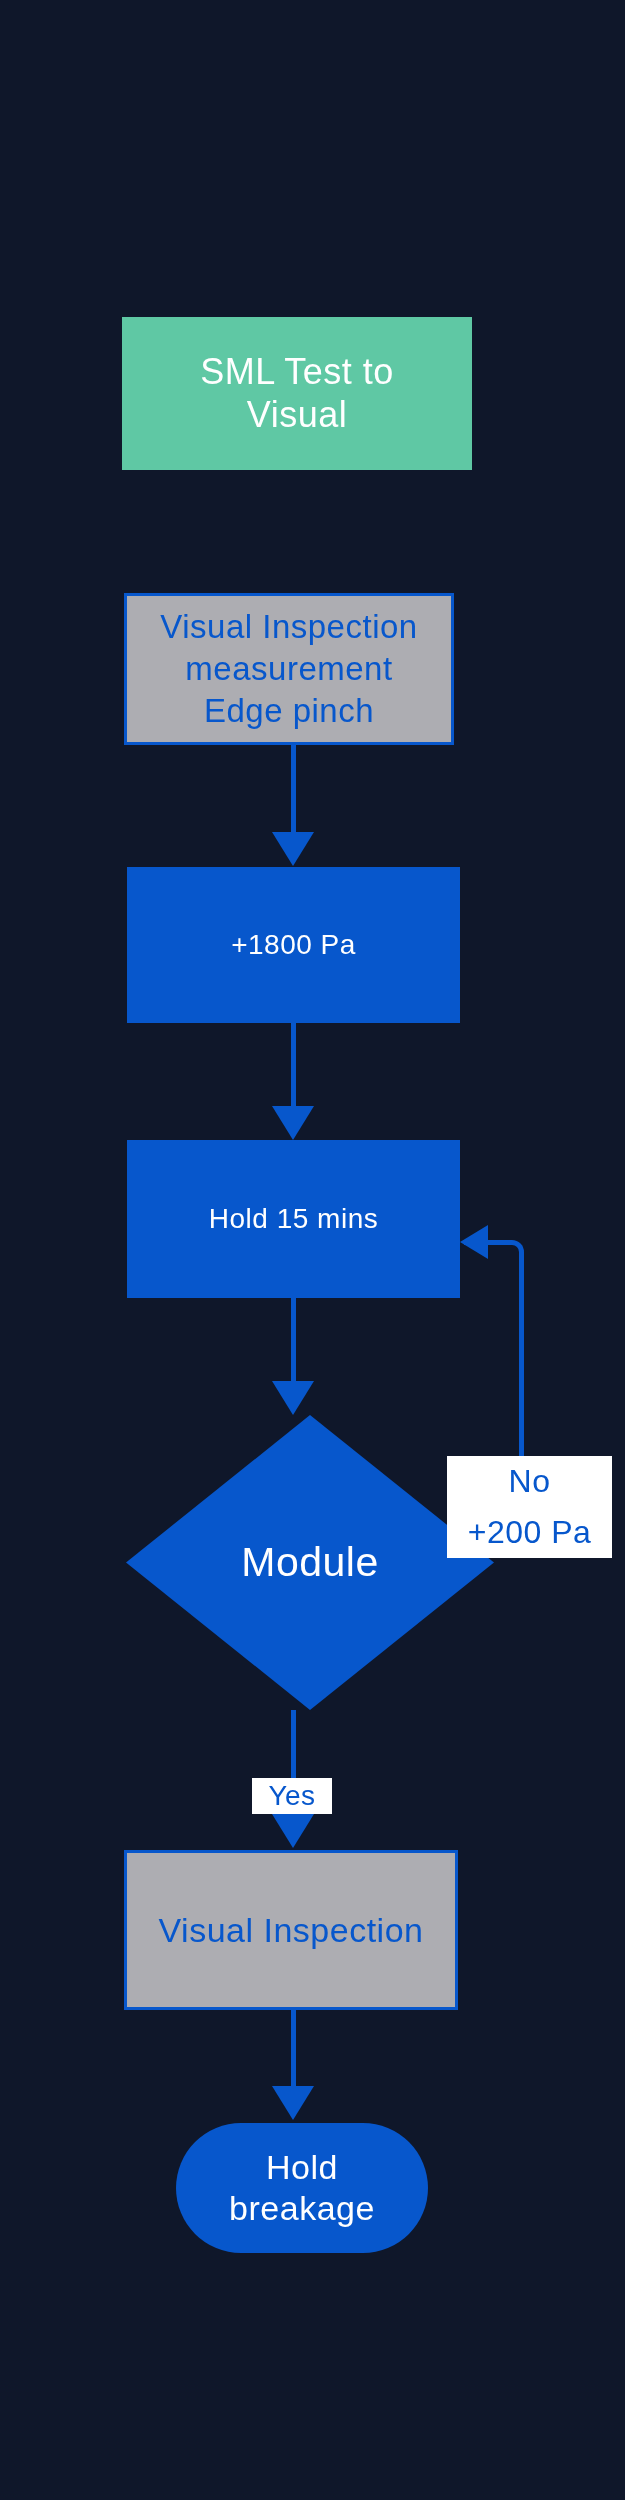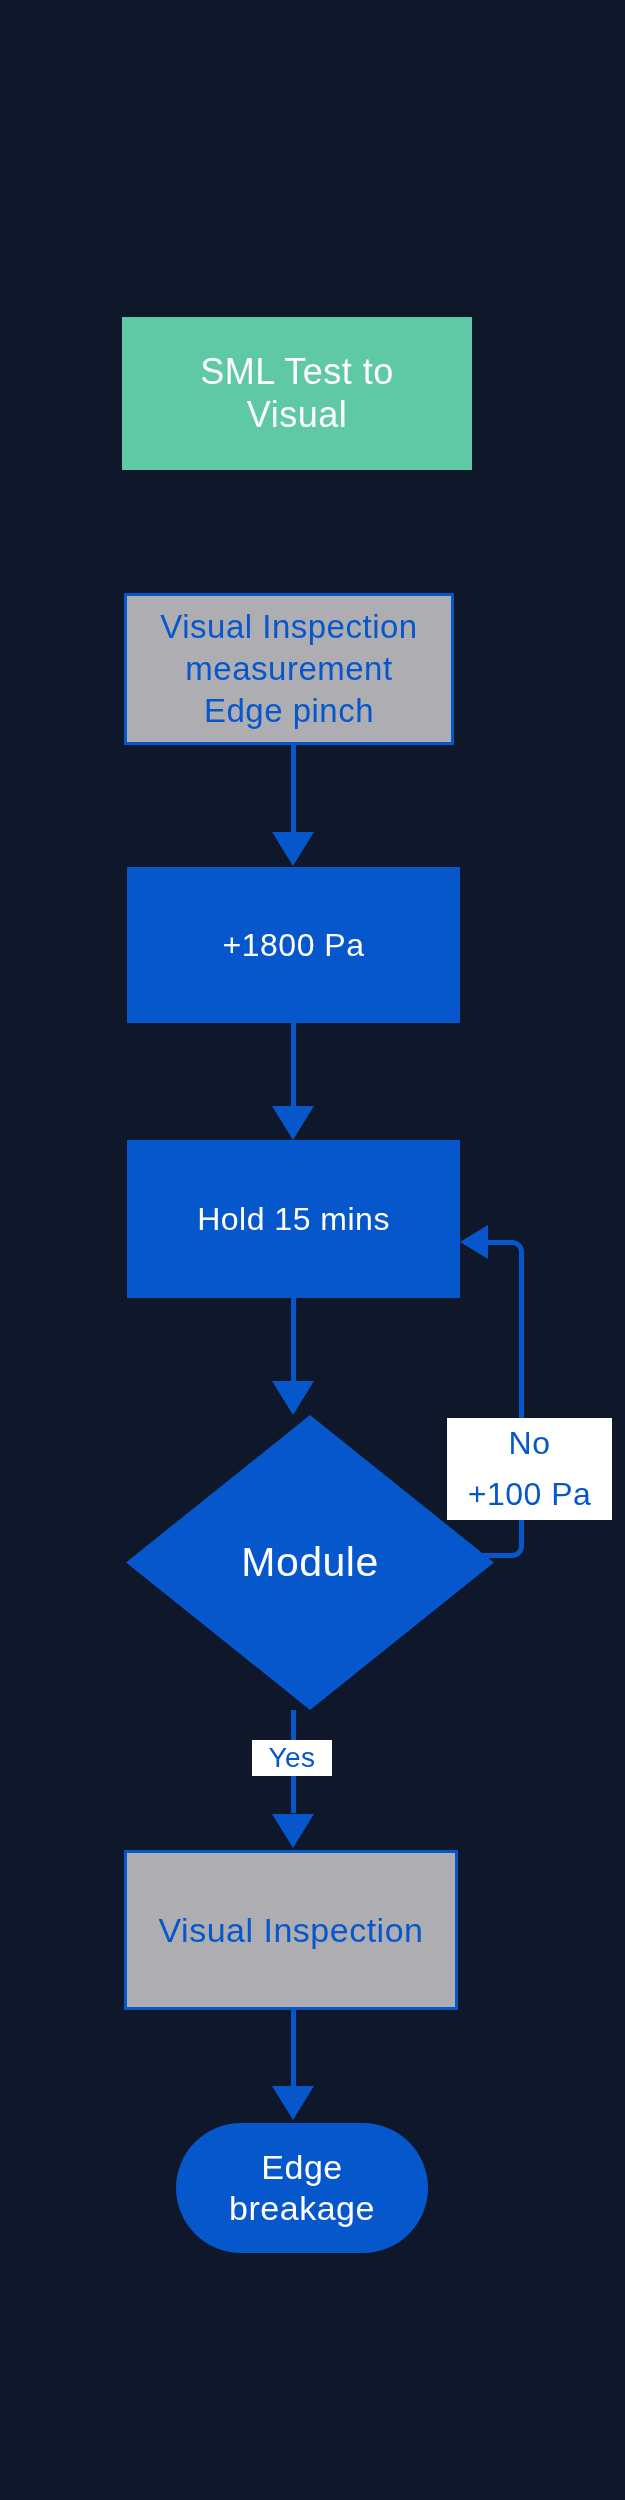--- a/index.html
+++ b/index.html
@@ -37,21 +37,21 @@
   .inspect1{
     left:124px;top:593px;width:330px;height:152px;
     font-size:33px;line-height:1.28;
   }
   .inspect2{
     left:124px;top:1850px;width:334px;height:160px;
     font-size:34px;
   }
   .blueBox{
     background:var(--blue);
-    color:#ffffff;font-size:32px;text-align:center;
+    color:#ffffff;font-size:28px;text-align:center;
   }
   .pressure{left:127px;top:867px;width:333px;height:156px;}
   .hold{left:127px;top:1140px;width:333px;height:158px;}
   .diamond{
     left:126px;top:1415px;width:368px;height:295px;
     background:var(--blue);
     clip-path:polygon(50% 0,100% 50%,50% 100%,0 50%);
     color:#ffffff;font-size:41px;line-height:1.22;
   }
   .pill{
@@ -84,20 +84,21 @@
     border-bottom:5px solid var(--blue);
     border-top-right-radius:12px;
     border-bottom-right-radius:12px;
   }
   .edge-label{
     position:absolute;
     background:#ffffff;
     color:var(--blue);
     text-align:center;
     z-index:5;
+    margin-top:38px;
   }
   .no-label{
     left:447px;top:1418px;width:165px;
     font-size:32px;line-height:1.6;
   }
   .yes-label{
     left:252px;top:1740px;width:80px;
     font-size:28px;line-height:1.3;
   }
 </style>
@@ -135,32 +136,32 @@
   <div class="head-down" style="left:272px;top:1381px"></div>
 
   <div class="node diamond">
     <div>Module</div>
   </div>
 
   <div class="loop"></div>
   <div class="head-left" style="left:460px;top:1225px"></div>
   <div class="edge-label no-label">
     <div>No</div>
-    <div>+100 Pa</div>
+    <div>+200 Pa</div>
   </div>
 
   <div class="stem" style="left:291px;top:1710px;height:103px"></div>
   <div class="head-down" style="left:272px;top:1814px"></div>
   <div class="edge-label yes-label">Yes</div>
 
   <div class="node grayBox inspect2">
     <div>Visual Inspection</div>
   </div>
 
   <div class="stem" style="left:291px;top:2010px;height:77px"></div>
   <div class="head-down" style="left:272px;top:2086px"></div>
 
   <div class="node pill">
-    <div>Edge</div>
+    <div>Hold</div>
     <div>breakage</div>
   </div>
 
 </div>
 
 </body></html>

